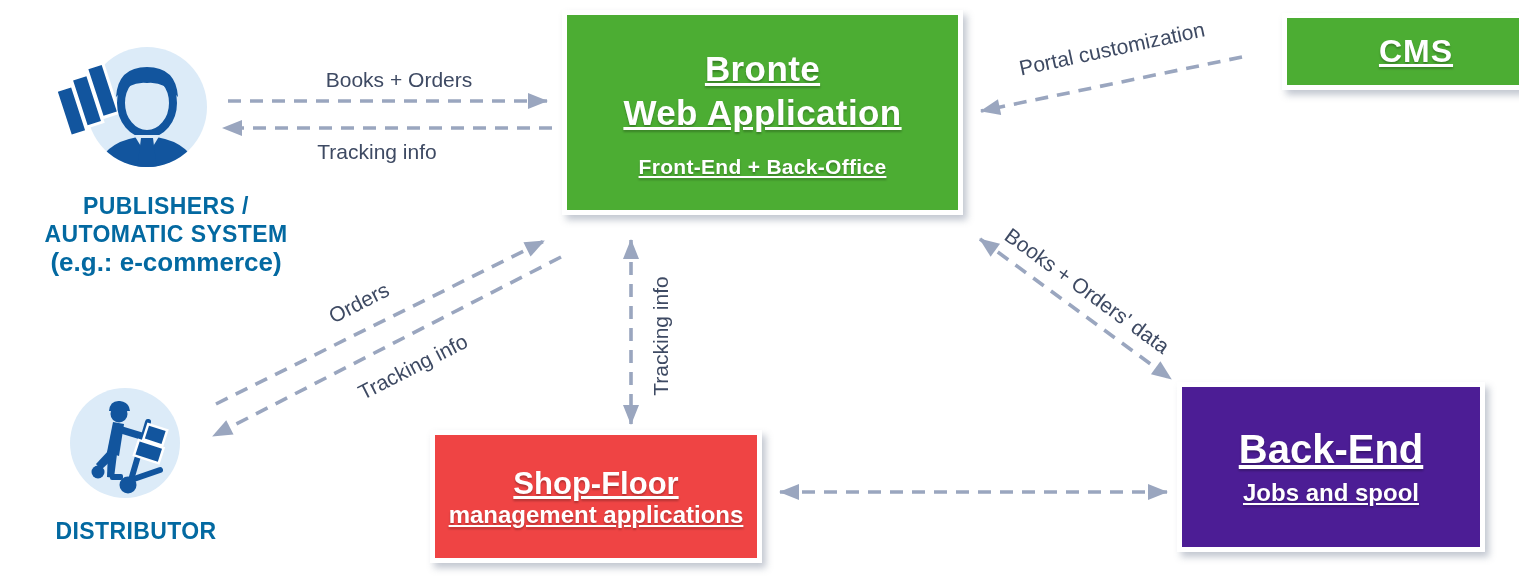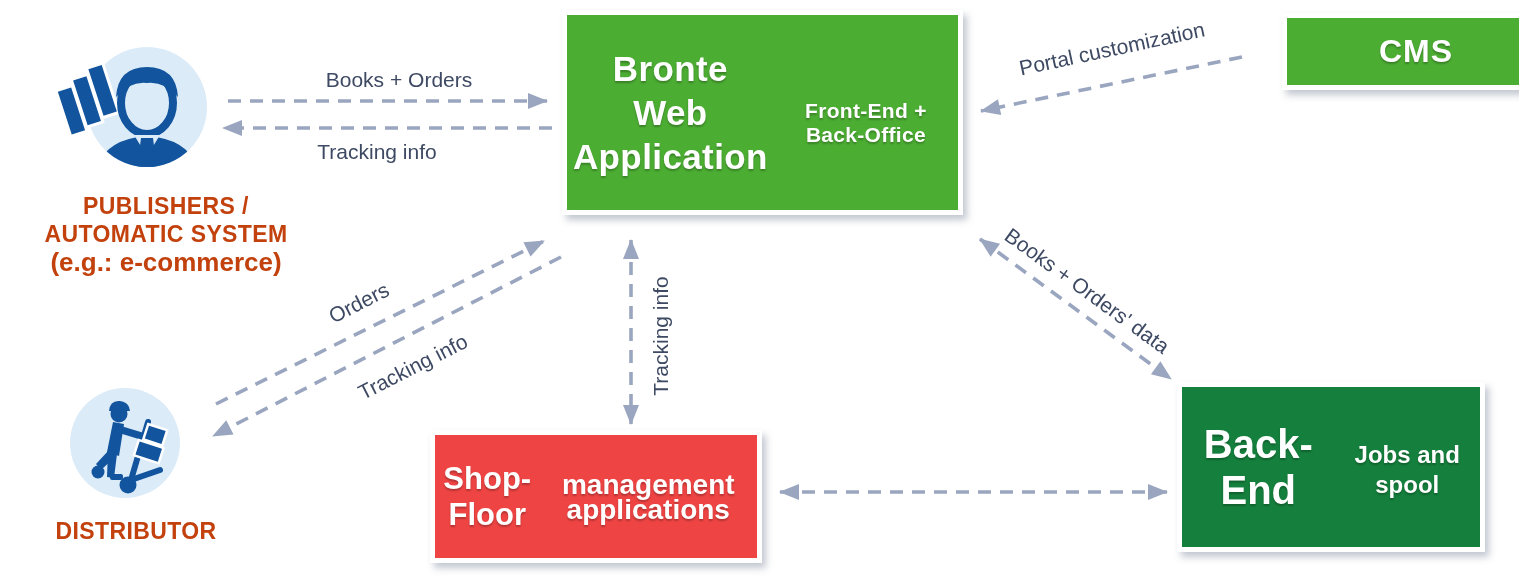--- a/index.html
+++ b/index.html
@@ -4,41 +4,41 @@
 <style>
   html,body{margin:0;padding:0;background:#ffffff;}
   #canvas{
     position:relative;width:1519px;height:581px;background:#ffffff;
     font-family:"Liberation Sans","DejaVu Sans",sans-serif;overflow:hidden;
   }
   
   .box{
     position:absolute;border:5px solid #ffffff;
     box-shadow:4px 5px 7px rgba(96,110,135,.38);
-    display:flex;flex-direction:row;align-items:center;justify-content:center;
-    text-align:center;color:#ffffff;box-sizing:border-box;
+    display:flex;flex-direction:column;justify-content:center;
+    text-align:center;color:#ffffff;box-sizing:border-box;text-decoration:underline;
   }
   .box *{text-shadow:0 2px 2px rgba(0,0,0,.25);}
   .green{background:#4cad33;}
   .blue{background:#ef4444;}
-  .magenta{background:#15803d;}
+  .magenta{background:#4c1d95;}
   #bronte{left:562px;top:10px;width:401px;height:205px;}
   #cms{left:1282px;top:13px;width:268px;height:77px;}
   #shopfloor{left:430px;top:430px;width:332px;height:133px;}
   #backend{left:1177px;top:382px;width:308px;height:170px;}
   .b-title{font-size:35px;font-weight:700;line-height:44px;letter-spacing:.4px;}
   .b-sub{font-size:21px;font-weight:700;margin-top:20px;letter-spacing:.3px;}
   .cms-title{font-size:32px;font-weight:700;letter-spacing:1px;}
   .sf-title{font-size:31px;font-weight:700;line-height:36px;}
-  .sf-desc{font-size:28px;font-weight:700;line-height:25px;}
+  .sf-desc{font-size:24px;font-weight:700;line-height:25px;}
   .be-title{font-size:40px;font-weight:700;line-height:46px;}
   .be-desc{font-size:24px;font-weight:700;line-height:30px;margin-top:6px;}
   
   .actor-label{
-    position:absolute;color:#c2410c;font-weight:700;font-size:23px;
+    position:absolute;color:#0369a1;font-weight:700;font-size:23px;
     line-height:28px;text-align:center;letter-spacing:.4px;
   }
   .actor-sub{font-weight:700;font-size:26px;letter-spacing:0;}
   
   .edge-label{
     position:absolute;color:#3e4a63;font-size:21px;white-space:nowrap;
     transform:translate(-50%,-50%);
   }
   
   #arrows{position:absolute;left:0;top:0;}

